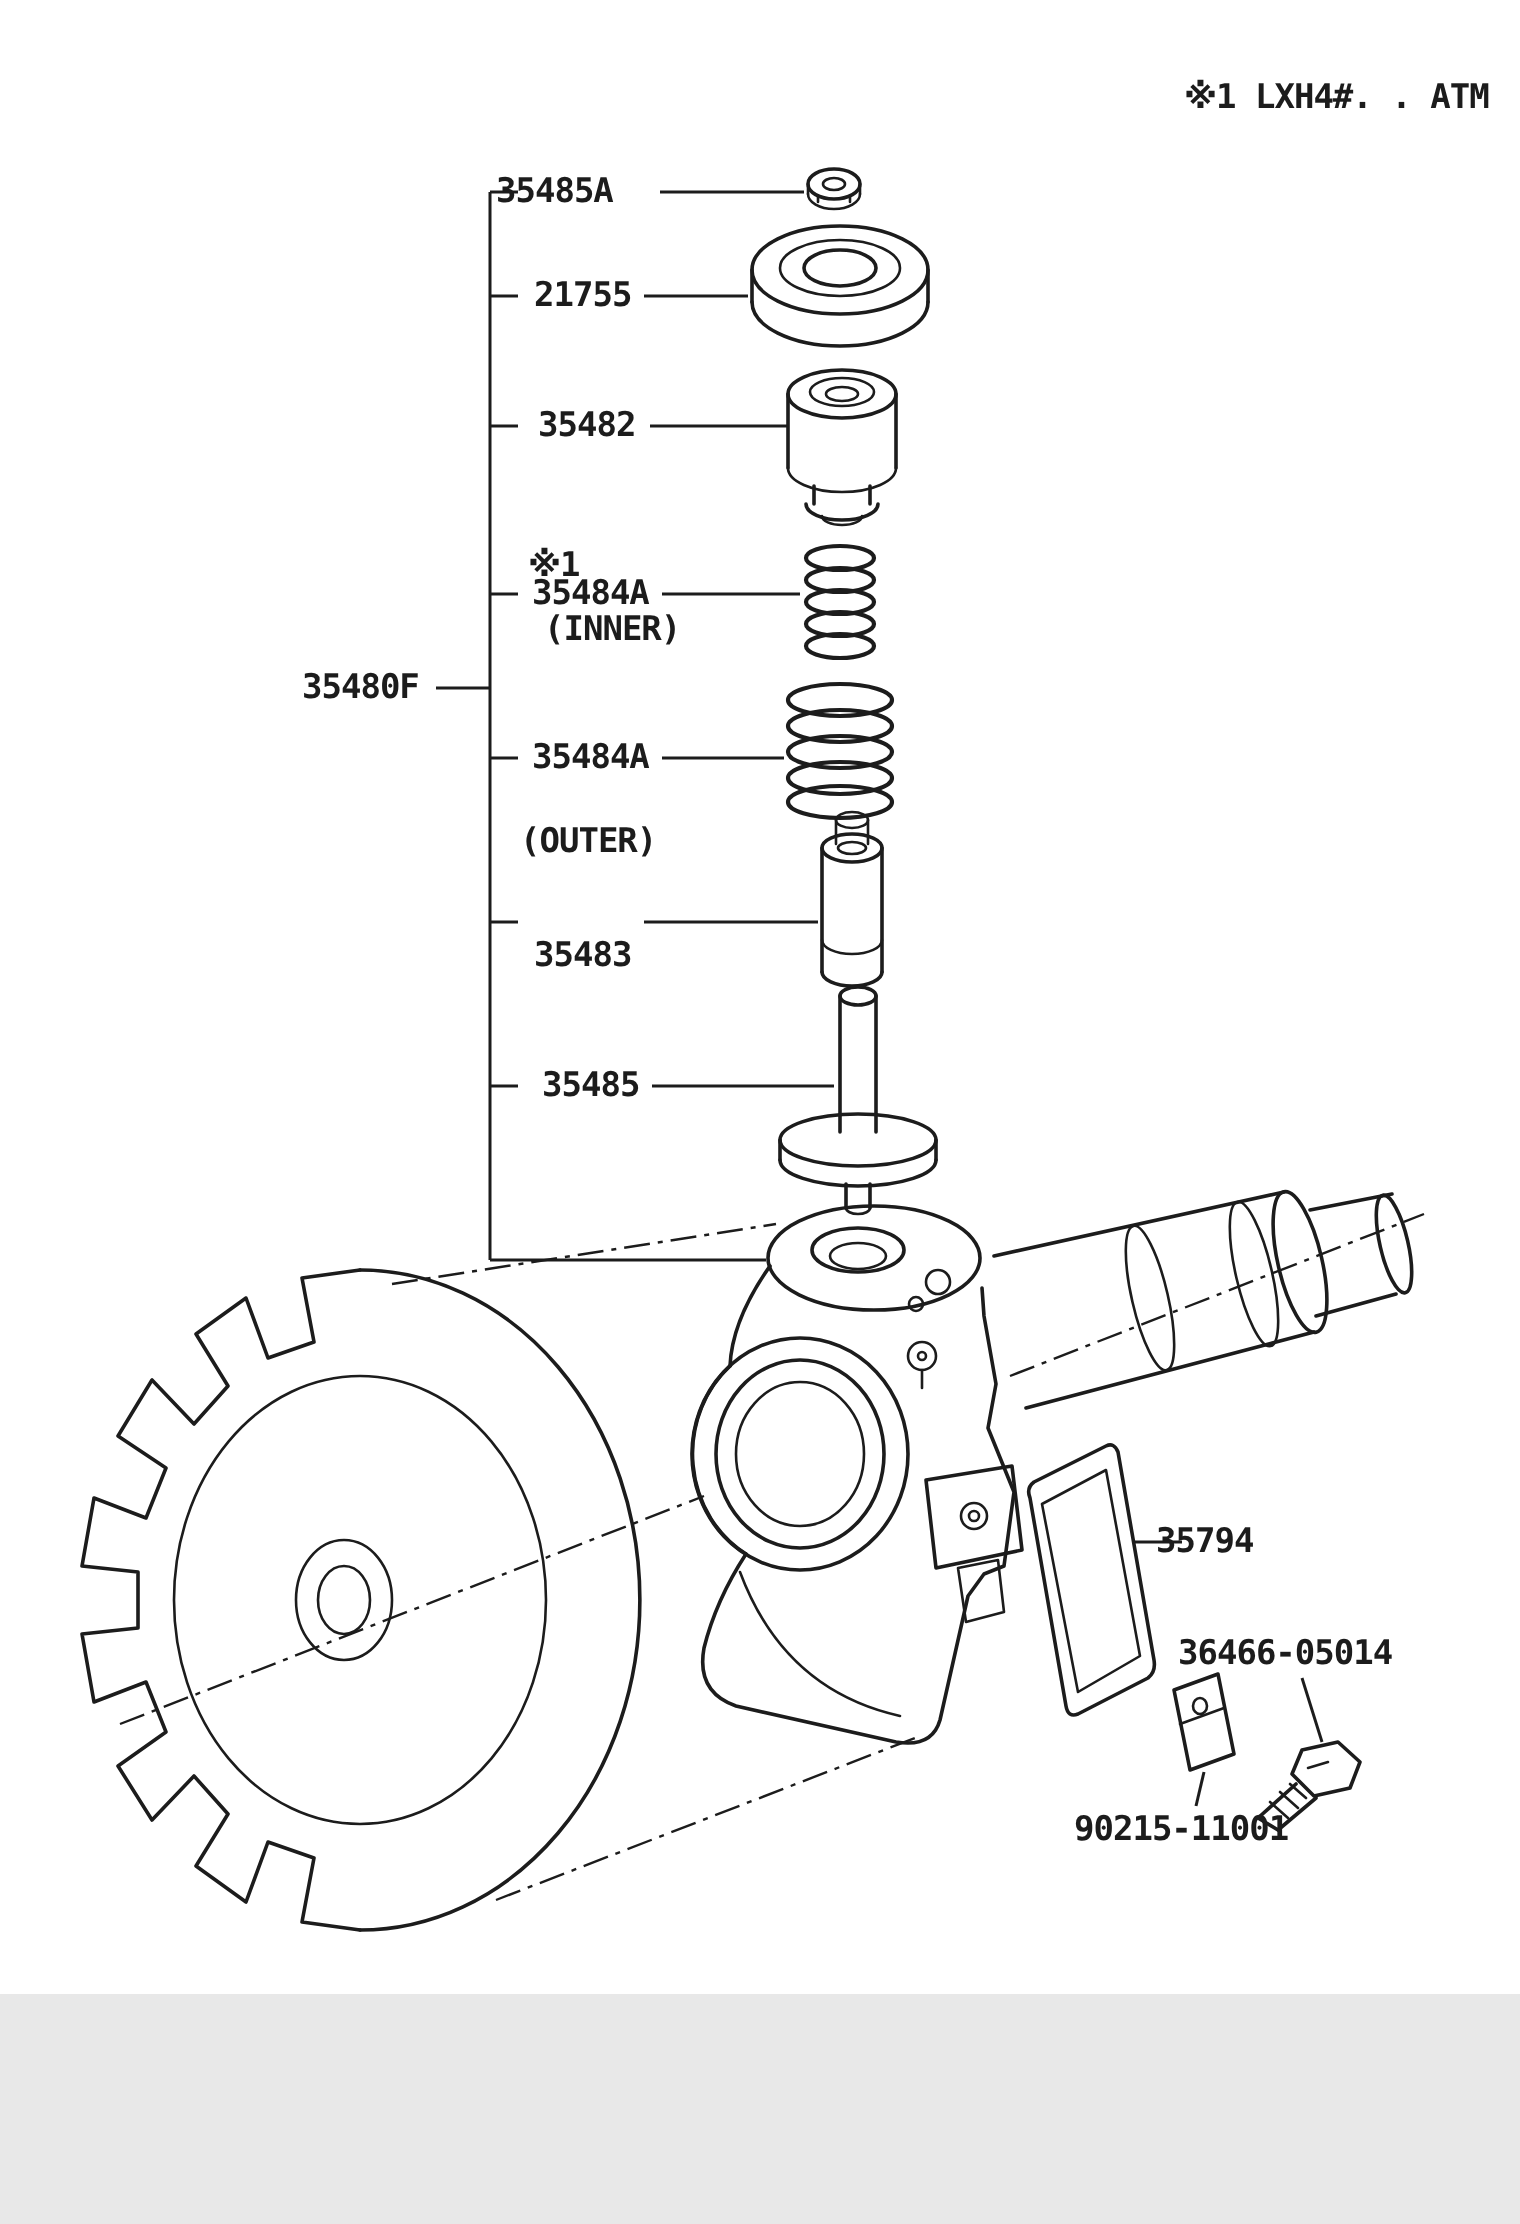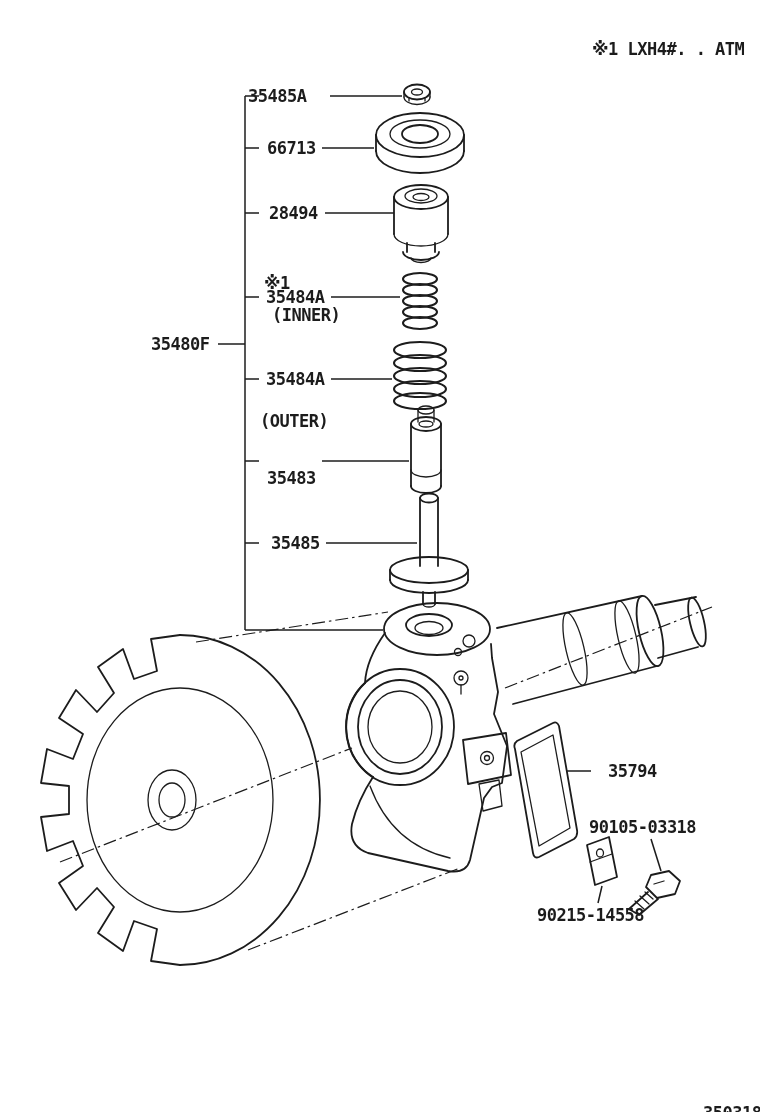--- a/index.html
+++ b/index.html
@@ -1,16 +1,16 @@
 <!DOCTYPE html>
 <html><head>
 <meta charset="utf-8">
 <style>
   html,body{margin:0;padding:0;background:#e8e8e8;}
-  .page{position:relative;width:760px;height:1112px;background:#ffffff;overflow:hidden;
+  .page{position:relative;width:760px;height:997px;background:#ffffff;overflow:hidden;
         font-family:"DejaVu Sans Mono","DejaVu Sans",monospace;}
   .art{position:absolute;left:0;top:0;}
   .lbl{position:absolute;font:700 17px "DejaVu Sans Mono","DejaVu Sans",monospace;
        color:#1c1c1c;line-height:22px;letter-spacing:-0.5px;white-space:pre;}
   .footer-code{border-bottom:2px solid #1c1c1c;padding-bottom:1px;}
   svg .s{fill:none;stroke:#1c1c1c;stroke-width:1.8;stroke-linecap:round;stroke-linejoin:round;}
   svg .t{fill:none;stroke:#1c1c1c;stroke-width:1.3;stroke-linecap:round;stroke-linejoin:round;}
   svg .w{fill:none;stroke:#1c1c1c;stroke-width:2.1;stroke-linecap:round;}
   svg .d{fill:none;stroke:#1c1c1c;stroke-width:1.2;stroke-dasharray:13 4 2.5 4;}
   svg .ld{fill:none;stroke:#1c1c1c;stroke-width:1.5;}
@@ -164,36 +164,36 @@
       <path class="s" d="M651 875 L669 871 L680 881 L675 894 L657 898 L646 887 Z"></path>
       <path class="t" d="M654 884 L664 881"></path>
       <path class="s" d="M648 892 L629 909 M658 899 L639 915 M629 909 L639 915"></path>
       <path class="t" d="M635 901 L644 909 M640 896 L649 904 M645 892 L653 899"></path>
     </g>
   </svg>
 
   <div class="lbl" style="left:592px;top:38px">※1 LXH4#. . ATM</div>
 
   <div class="lbl" style="left:248px;top:85px">35485A</div>
-  <div class="lbl" style="left:267px;top:137px">66713</div>
-  <div class="lbl" style="left:269px;top:202px">28494</div>
+  <div class="lbl" style="left:267px;top:137px">21755</div>
+  <div class="lbl" style="left:269px;top:202px">35482</div>
 
   <div class="lbl" style="left:264px;top:272px">※1</div>
   <div class="lbl" style="left:266px;top:286px">35484A</div>
   <div class="lbl" style="left:272px;top:304px">(INNER)</div>
 
   <div class="lbl" style="left:266px;top:368px">35484A</div>
   <div class="lbl" style="left:260px;top:410px">(OUTER)</div>
 
   <div class="lbl" style="left:267px;top:467px">35483</div>
   <div class="lbl" style="left:271px;top:532px">35485</div>
 
   <div class="lbl" style="left:151px;top:333px">35480F</div>
 
-  <div class="lbl" style="left:608px;top:760px">35794</div>
-  <div class="lbl" style="left:589px;top:816px">90105-03318</div>
-  <div class="lbl" style="left:537px;top:904px">90215-14558</div>
+  <div class="lbl" style="left:578px;top:760px">35794</div>
+  <div class="lbl" style="left:589px;top:816px">36466-05014</div>
+  <div class="lbl" style="left:537px;top:904px">90215-11001</div>
 
   <div class="lbl" style="left:664px;top:1080px">
     <span class="footer-code">350318-B</span>
   </div>
 
 </div>
 
 </body></html>

